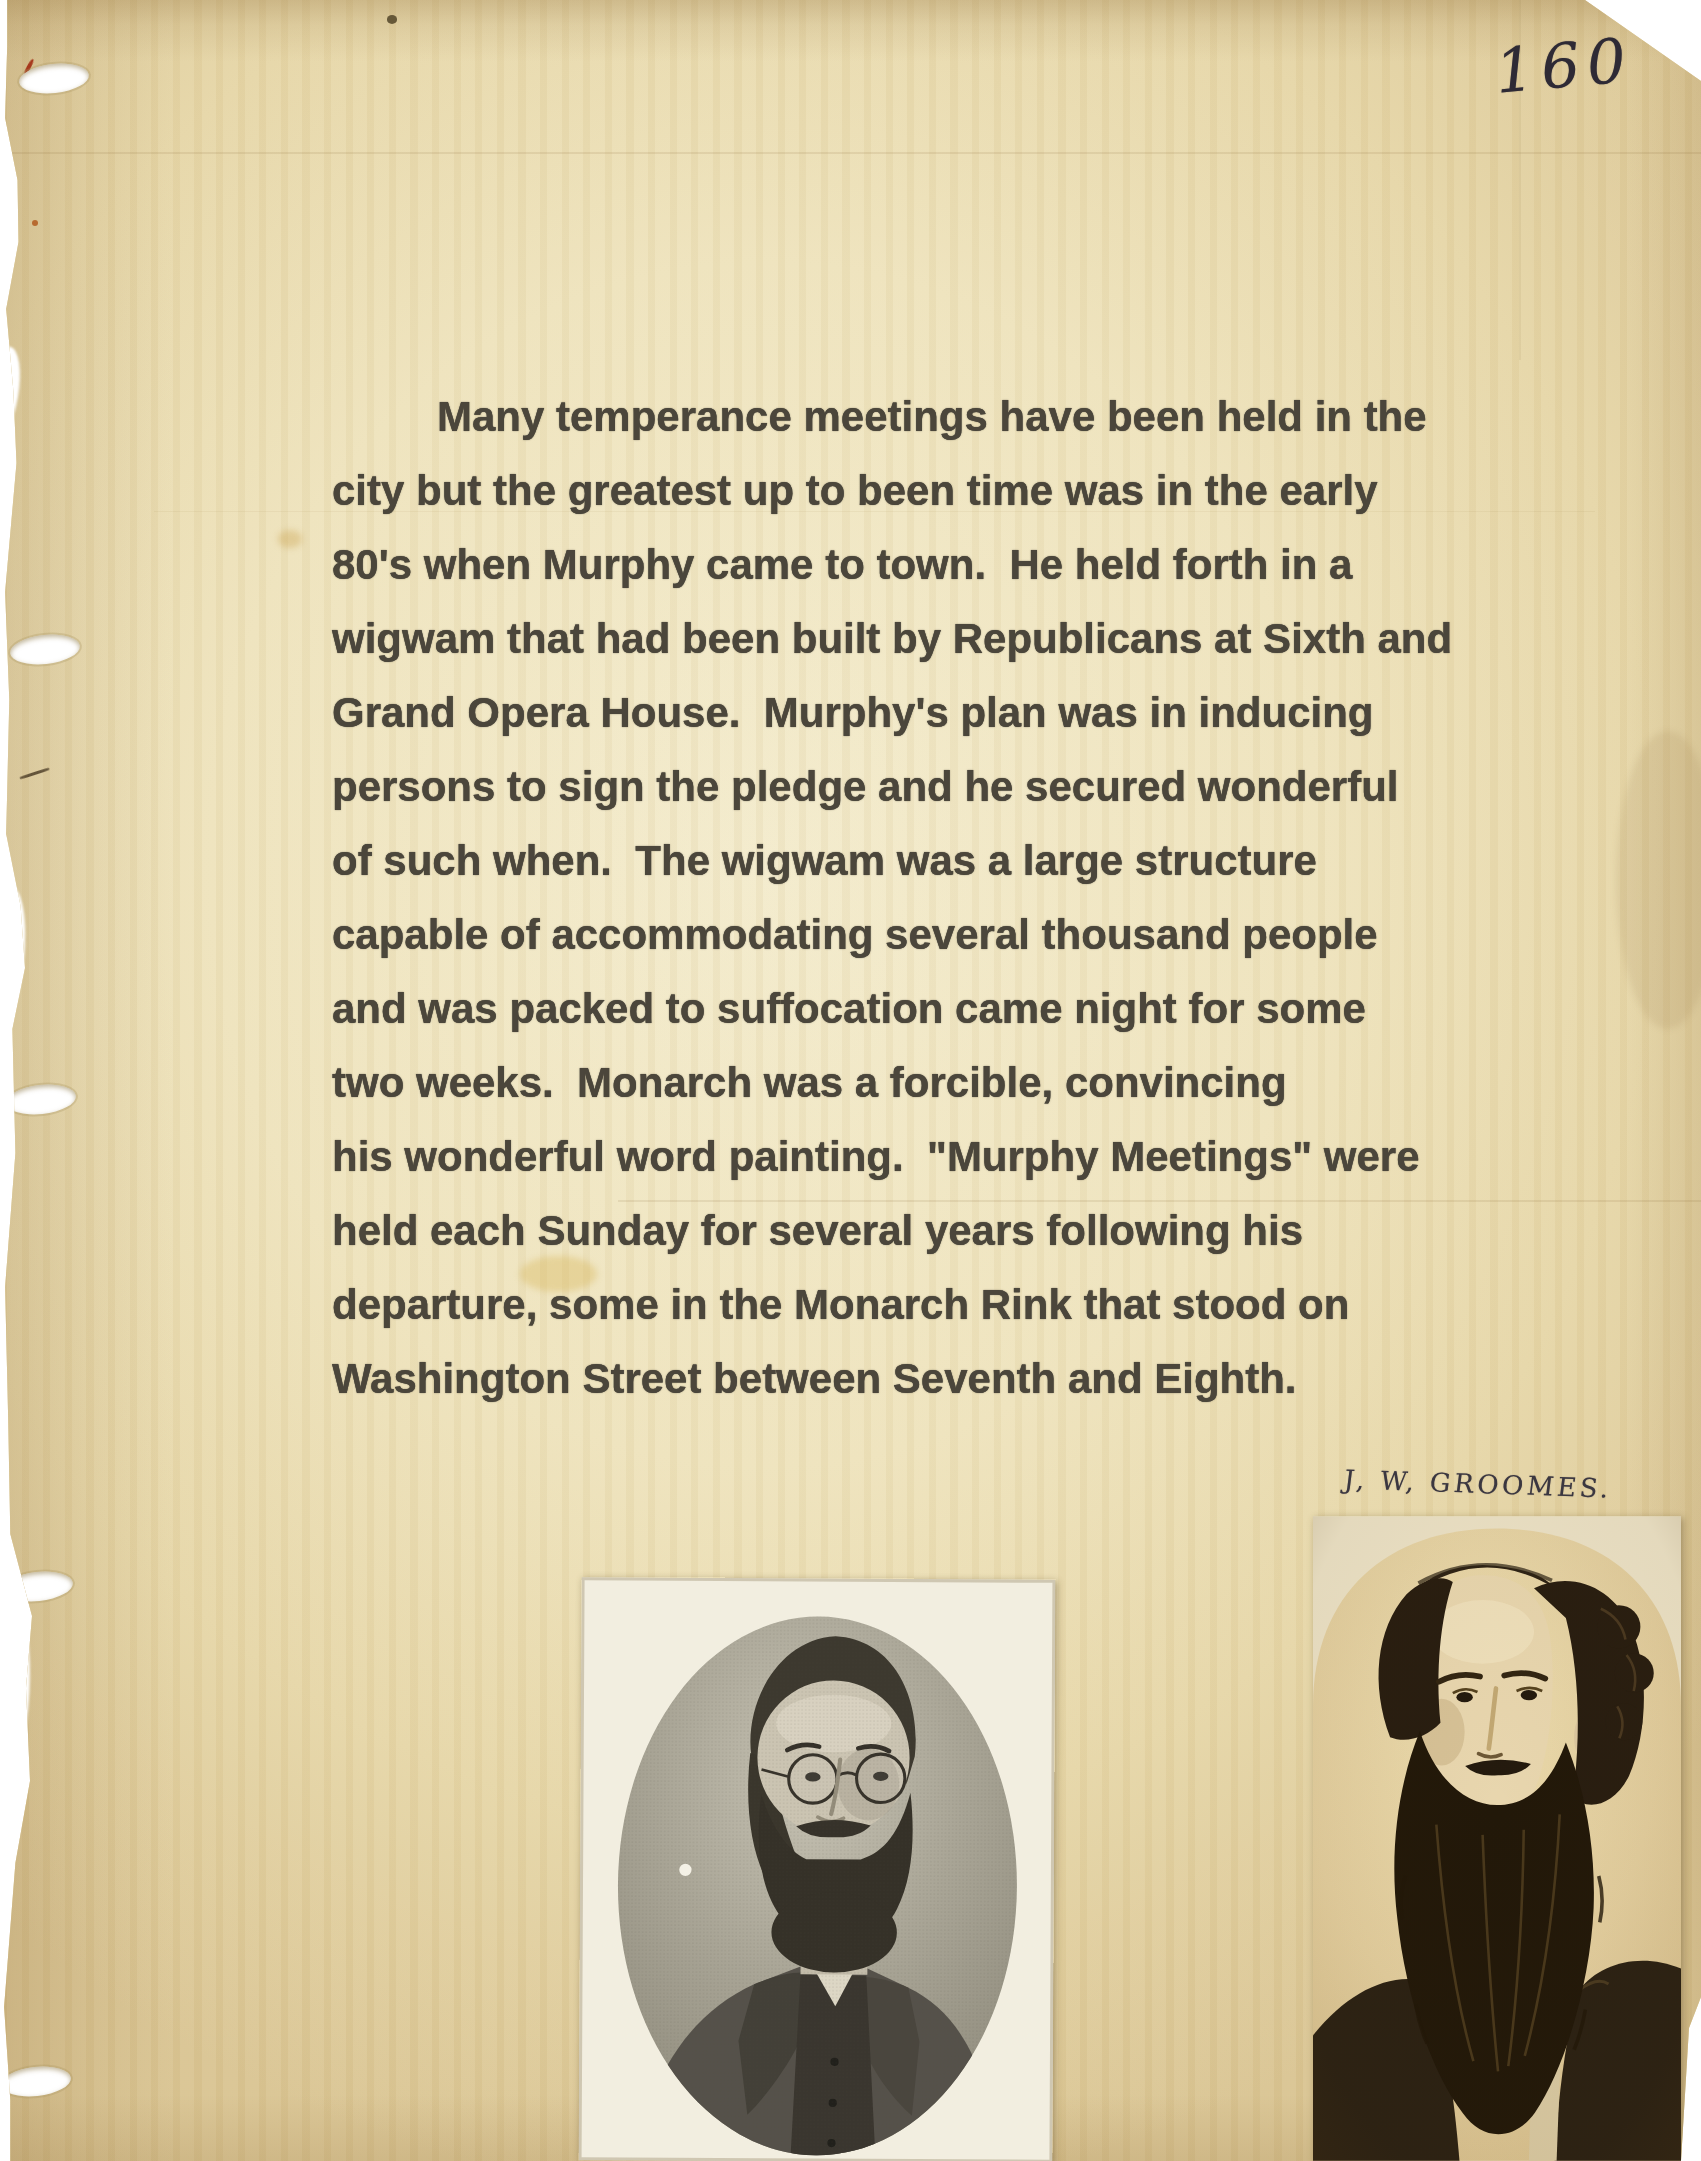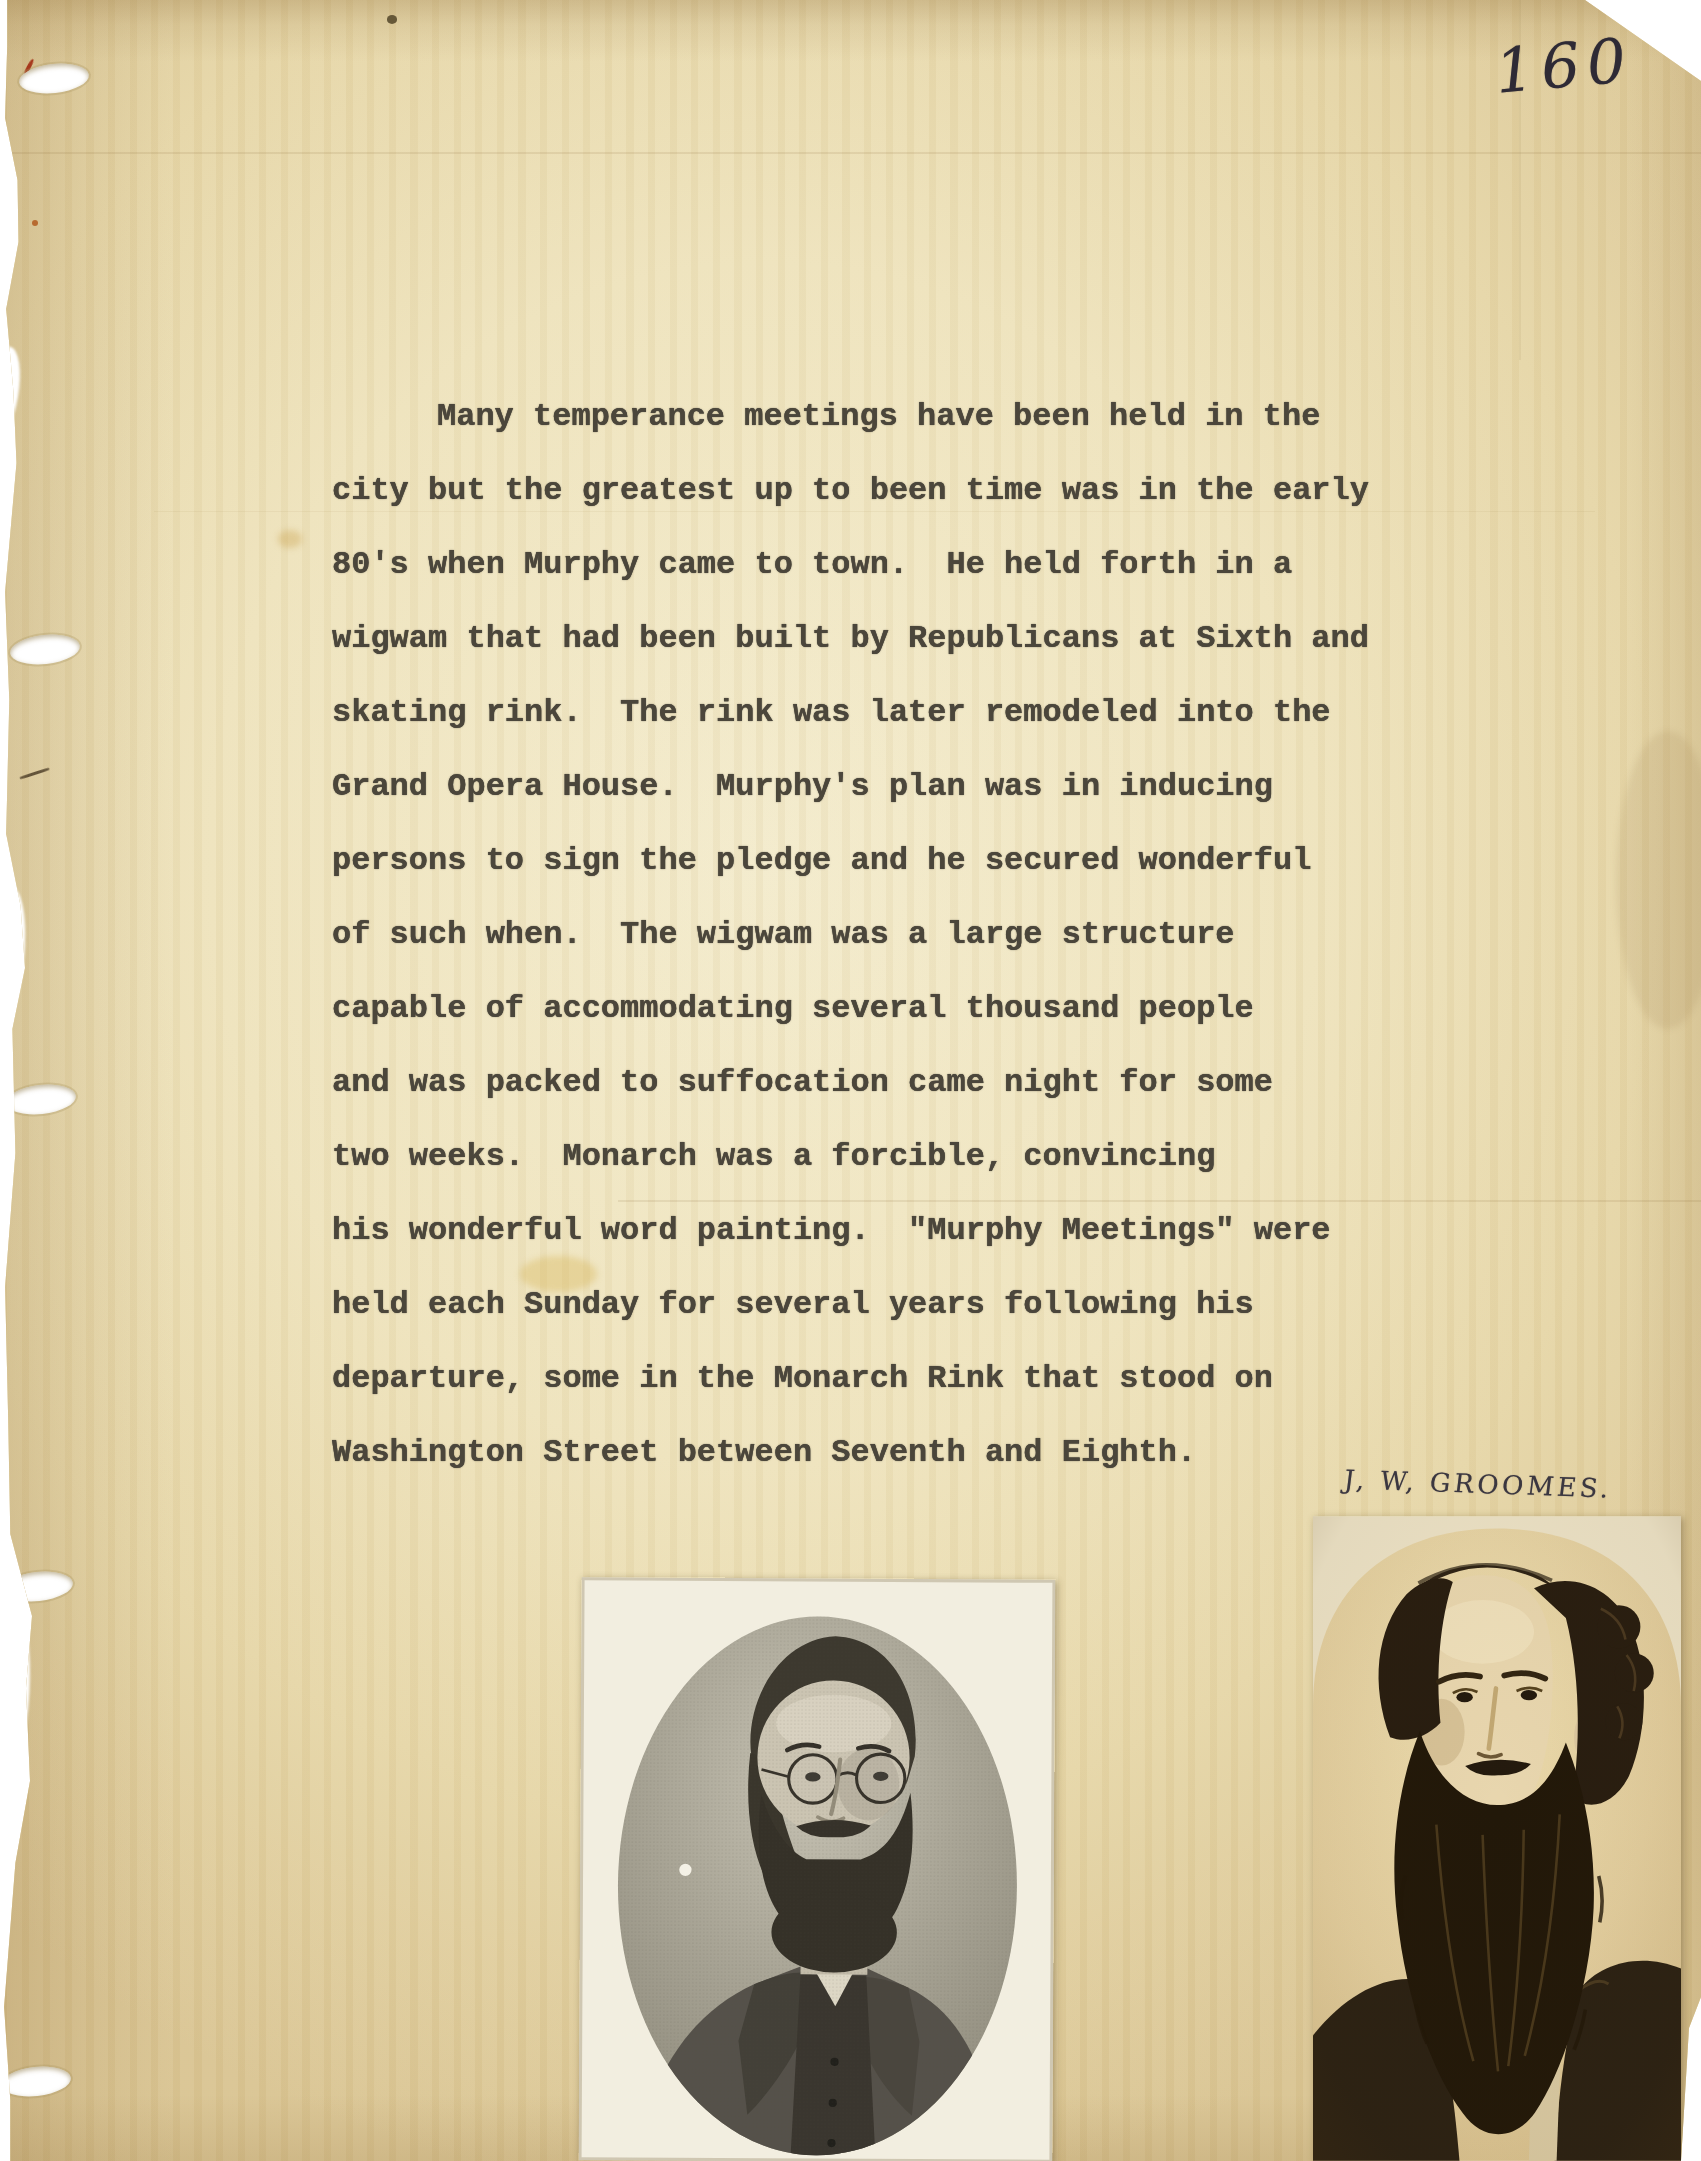--- a/index.html
+++ b/index.html
@@ -54,22 +54,22 @@
     transform:rotate(2deg) skewX(-5deg);
     text-shadow:0 0 1px rgba(59,55,64,.5);
     white-space:pre;
   }
   
   #typed{
     position:absolute;left:332px;top:380px;width:1245px;
   }
   .typed-line{
     height:74px;line-height:74px;
-    font-family:Liberation Mono, monospace;
-    font-weight:bold;font-size:32px;
+    font-family:Liberation Sans, sans-serif;
+    font-weight:bold;font-size:42px;
     color:rgba(74,70,60,.94);
     text-shadow:0 0 1.5px rgba(86,80,66,.75), 0 0 0.5px rgba(56,52,44,.9);
     white-space:pre;
   }
   .typed-line.indented{padding-left:105px;}
   
   .photo{position:absolute;box-shadow:1.5px 2.1px 7.2px rgba(90,70,30,.45);}
   #photo-left{left:580px;top:1578px;width:474px;height:584px;transform:rotate(.3deg);}
   #photo-right{left:1313px;top:1516px;width:368px;height:645px;}
   svg{display:block;width:100%;height:100%;}
@@ -103,21 +103,20 @@
     <div class="hole" style="left:3.1px;top:1572px;"></div>
     <div class="hole" style="left:1px;top:2067px;"></div>
 
     <div id="page-number">160</div>
 
     <div id="typed">
       <div class="typed-line indented">Many temperance meetings have been held in the</div>
       <div class="typed-line">city but the greatest up to been time was in the early</div>
       <div class="typed-line">80's when Murphy came to town.  He held forth in a</div>
       <div class="typed-line">wigwam that had been built by Republicans at Sixth and</div>
-      <div class="typed-line">skating rink.  The rink was later remodeled into the</div>
       <div class="typed-line">Grand Opera House.  Murphy's plan was in inducing</div>
       <div class="typed-line">persons to sign the pledge and he secured wonderful</div>
       <div class="typed-line">of such when.  The wigwam was a large structure</div>
       <div class="typed-line">capable of accommodating several thousand people</div>
       <div class="typed-line">and was packed to suffocation came night for some</div>
       <div class="typed-line">two weeks.  Monarch was a forcible, convincing</div>
       <div class="typed-line">his wonderful word painting.  "Murphy Meetings" were</div>
       <div class="typed-line">held each Sunday for several years following his</div>
       <div class="typed-line">departure, some in the Monarch Rink that stood on</div>
       <div class="typed-line">Washington Street between Seventh and Eighth.</div>

